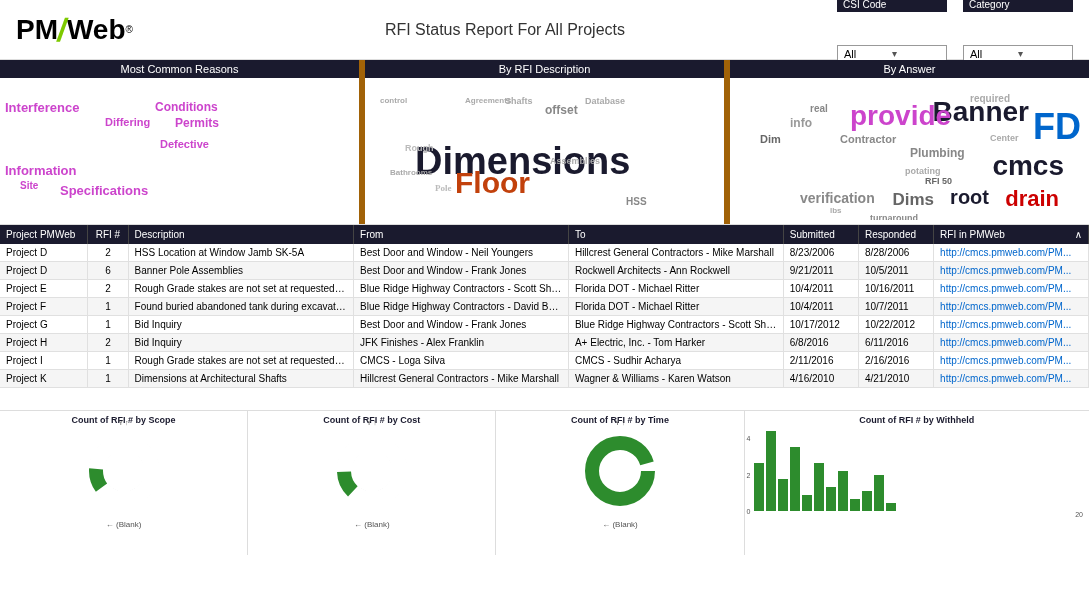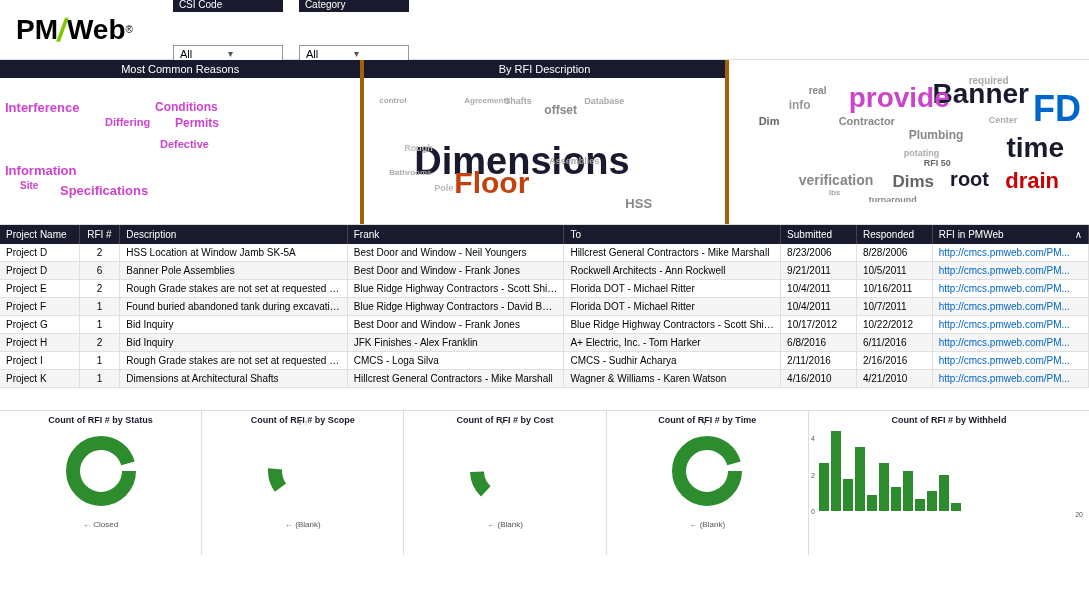--- a/index.html
+++ b/index.html
@@ -11,21 +11,21 @@
     #title { flex: 1; text-align: center; font-size: 16px; color: #333; }
     #filters { display: flex; gap: 16px; }
     .filter-group { display: flex; flex-direction: column; gap: 33px; }
     .filter-label { font-size: 10px; color: #fff; background: #1a1a2e; padding: 2px 6px; }
     .filter-select { display: flex; align-items: center; border: 1px solid #999; padding: 2px 6px; min-width: 110px; font-size: 11px; background: #fff; }
     .filter-select span { flex: 1; }
     .dropdown-arrow { color: #555; font-size: 10px; }
 
     
     #word-clouds { display: flex; background: #fff; border-bottom: 1px solid #ddd; height: 165px; }
-    .cloud-panel { flex: 1; border-right: 4px solid #a16207; position: relative; overflow: hidden; }
+    .cloud-panel { flex: 1; border-right: 6px solid #a16207; position: relative; overflow: hidden; }
     .cloud-panel:last-child { border-right: none; }
     .cloud-title { text-align: center; background: #1a1a2e; color: #fff; font-size: 11px; padding: 3px 0; }
     .cloud-content { position: relative; width: 100%; height: calc(100% - 22px); overflow: hidden; }
     .word { position: absolute; font-weight: bold; white-space: nowrap; }
 
     
     #table-section { height: 185px; overflow-y: auto; overflow-x: hidden; }
     table { width: 100%; border-collapse: collapse; font-size: 10px; }
     thead tr { background: #1a1a2e; color: #fff; }
     thead th { padding: 4px 6px; text-align: left; border-right: 1px solid #444; font-size: 10px; font-weight: normal; white-space: nowrap; }
@@ -55,20 +55,21 @@
 </head>
 <body>
 
 <div id="header">
   <div id="logo">
     <span style="font-size:28px;font-weight:bold;color:#000;">PM</span>
     <span style="font-size:32px;font-weight:bold;color:#7dc900;transform:skewX(-10deg);display:inline-block;line-height:1;">/</span>
     <span style="font-size:28px;font-weight:bold;color:#000;">Web</span>
     <span style="font-size:10px;vertical-align:super;">®</span>
   </div>
+  <div id="title">RFI Status Report For All Projects</div>
   <div id="filters">
     <div class="filter-group">
       <div class="filter-label">CSI Code</div>
       <div class="filter-select">
         <span>All</span>
         <span class="dropdown-arrow">▾</span>
       </div>
     </div>
     <div class="filter-group">
       <div class="filter-label">Category</div>
@@ -98,34 +99,35 @@
 
   <div class="cloud-panel">
     <div class="cloud-title">By RFI Description</div>
     <div class="cloud-content">
       <span class="word" style="position:absolute;font-size:38px;color:#1a1a2e;left:50px;top:35px;font-weight:bold;margin-top:27px;">Dimensions</span>
       <span class="word" style="position:absolute;font-size:30px;color:#c2410c;left:90px;top:88px;font-weight:bold;">Floor</span>
       <span class="word" style="position:absolute;font-size:12px;color:#888;left:180px;top:25px;">offset</span>
       <span class="word" style="position:absolute;font-size:9px;color:#aaa;left:220px;top:18px;">Database</span>
       <span class="word" style="position:absolute;font-size:9px;color:#aaa;left:140px;top:18px;">Shafts</span>
       <span class="word" style="position:absolute;font-size:9px;color:#aaa;left:185px;top:78px;">Assemblies</span>
-      <span class="word" style="position:absolute;font-size:13px;color:#888;left:235px;top:118px;padding-left:26px;">HSS</span>
+      <span class="word" style="position:absolute;font-size:10px;color:#888;left:235px;top:118px;padding-left:26px;">HSS</span>
       <span class="word" style="position:absolute;font-size:8px;color:#aaa;left:15px;top:18px;">control</span>
       <span class="word" style="position:absolute;font-size:8px;color:#aaa;left:100px;top:18px;">Agreements</span>
       <span class="word" style="position:absolute;font-size:9px;color:#bbb;left:40px;top:65px;">Rough</span>
       <span class="word" style="position:absolute;font-size:8px;color:#aaa;left:25px;top:90px;">Bathrooms</span>
-      <span class="word" style="position:absolute;font-size:9px;color:#bbb;left:70px;top:105px;">Pole</span>
+      <span class="word" style="position:absolute;font-size:9px;color:#bbb;left:70px;top:105px;font-family:Liberation Serif, serif;">Pole</span>
     </div>
   </div>
 
   <div class="cloud-panel">
+    <div class="cloud-title">By Answer</div>
     <div class="cloud-content">
       <span class="word" style="position:absolute;font-size:28px;color:#1a1a2e;right:60px;top:18px;font-weight:bold;">Banner</span>
       <span class="word" style="position:absolute;font-size:36px;color:#0066cc;right:8px;top:28px;font-weight:bold;">FD</span>
-      <span class="word" style="position:absolute;font-size:28px;color:#1a1a2e;right:25px;top:72px;font-weight:bold;">time</span>
+      <span class="word" style="position:absolute;font-size:28px;color:#1a1a2e;right:25px;top:72px;font-weight:bold;">cmcs</span>
       <span class="word" style="position:absolute;font-size:22px;color:#cc0000;right:30px;top:108px;font-weight:bold;">drain</span>
       <span class="word" style="position:absolute;font-size:20px;color:#1a1a2e;right:100px;top:108px;font-weight:bold;">root</span>
       <span class="word" style="position:absolute;font-size:17px;color:#666;right:155px;top:112px;font-weight:bold;">Dims</span>
       <span class="word" style="position:absolute;font-size:28px;color:#cc44cc;left:120px;top:22px;font-weight:bold;">provide</span>
       <span class="word" style="position:absolute;font-size:14px;color:#888;left:70px;top:112px;">verification</span>
       <span class="word" style="position:absolute;font-size:12px;color:#888;left:180px;top:68px;">Plumbing</span>
       <span class="word" style="position:absolute;font-size:11px;color:#888;left:110px;top:55px;">Contractor</span>
       <span class="word" style="position:absolute;font-size:10px;color:#888;left:80px;top:25px;">real</span>
       <span class="word" style="position:absolute;font-size:10px;color:#aaa;left:240px;top:15px;">required</span>
       <span class="word" style="position:absolute;font-size:9px;color:#888;left:140px;top:135px;">turnaround</span>
@@ -136,24 +138,24 @@
       <span class="word" style="position:absolute;font-size:12px;color:#999;left:60px;top:38px;">info</span>
       <span class="word" style="position:absolute;font-size:9px;color:#aaa;left:175px;top:88px;">potating</span>
     </div>
   </div>
 </div>
 
 <div id="table-section">
   <table>
     <thead>
       <tr>
-        <th class="col-project">Project Name</th>
+        <th class="col-project">Project PMWeb</th>
         <th class="col-rfi">RFI #</th>
         <th class="col-desc">Description</th>
-        <th class="col-from">Frank</th>
+        <th class="col-from">From</th>
         <th class="col-to">To</th>
         <th class="col-submitted">Submitted</th>
         <th class="col-responded">Responded</th>
         <th class="col-link">RFI in PMWeb <span style="float:right;">∧</span></th>
       </tr>
     </thead>
     <tbody id="table-body">
     <tr>
       <td class="col-project">Project D</td>
       <td class="col-rfi">2</td>
@@ -233,31 +235,20 @@
       <td class="col-submitted">4/16/2010</td>
       <td class="col-responded">4/21/2010</td>
       <td class="col-link"><a href="#">http://cmcs.pmweb.com/PM...</a></td>
     </tr>
       </tbody>
   </table>
 </div>
 
 <div id="charts">
 
-  <div class="chart-panel">
-    <div class="chart-title">Count of RFI # by Status</div>
-    <div class="donut-container">
-      <svg width="80" height="80" viewBox="0 0 80 80">
-        <circle cx="40" cy="40" r="28" fill="none" stroke="#2d8c2d" stroke-width="14" stroke-dasharray="176 0" stroke-dashoffset="0"></circle>
-        <circle cx="40" cy="40" r="28" fill="none" stroke="#fff" stroke-width="16"></circle>
-        <circle cx="40" cy="40" r="28" fill="none" stroke="#2d8c2d" stroke-width="14" stroke-dasharray="168 10" stroke-dashoffset="0"></circle>
-      </svg>
-      <span class="donut-label" style="position:absolute;bottom:-18px;left:0;right:0;text-align:center;font-size:8px;">← Closed</span>
-    </div>
-  </div>
 
   <div class="chart-panel">
     <div class="chart-title">Count of RFI # by Scope</div>
     <div class="donut-container">
       <svg width="80" height="80" viewBox="0 0 80 80">
         <circle cx="40" cy="40" r="28" fill="none" stroke="#1a1a2e" stroke-width="14" stroke-dasharray="176 0" stroke-dashoffset="0"></circle>
         <circle cx="40" cy="40" r="28" fill="none" stroke="#fff" stroke-width="16"></circle>
         <circle cx="40" cy="40" r="28" fill="none" stroke="#2d8c2d" stroke-width="14" stroke-dasharray="20 156" stroke-dashoffset="-70"></circle>
       </svg>
       <span style="position:absolute;top:-12px;left:50%;transform:translateX(-50%);font-size:7px;color:#555;">Y ↑</span>

